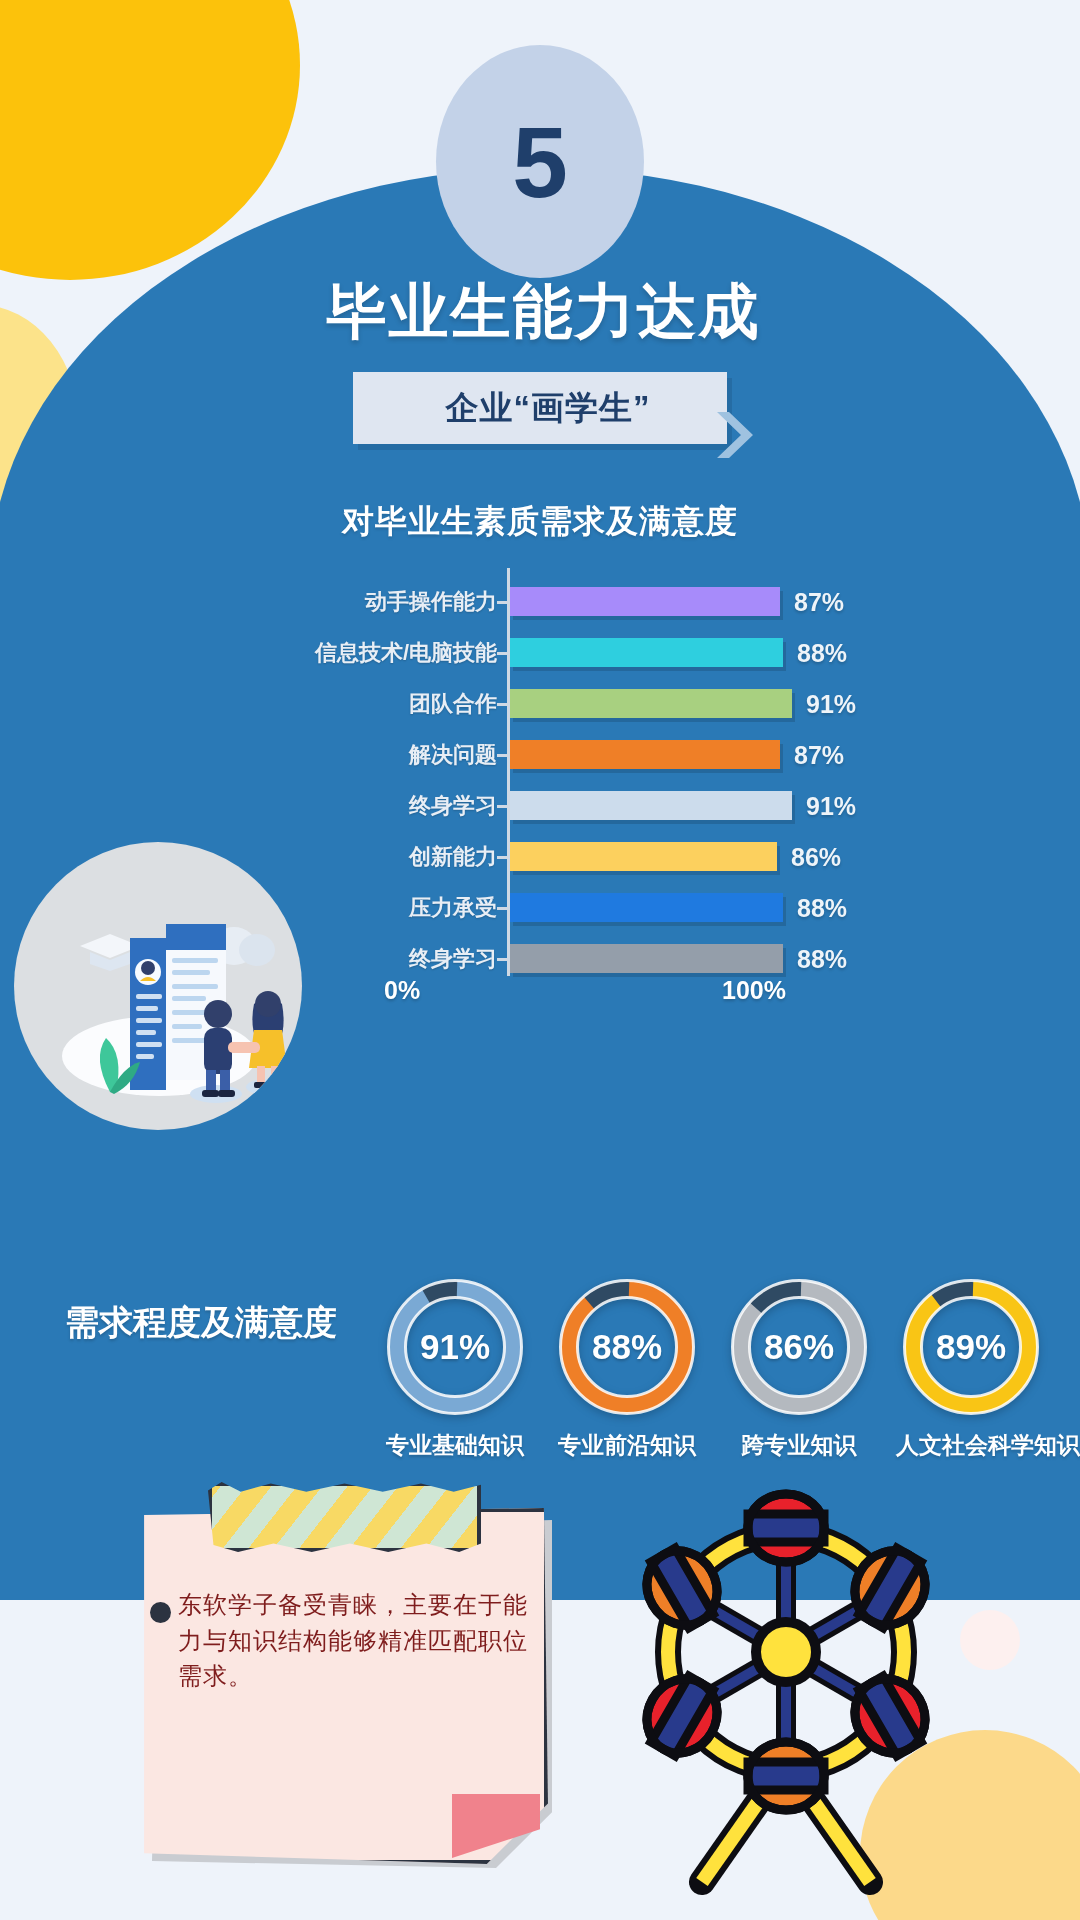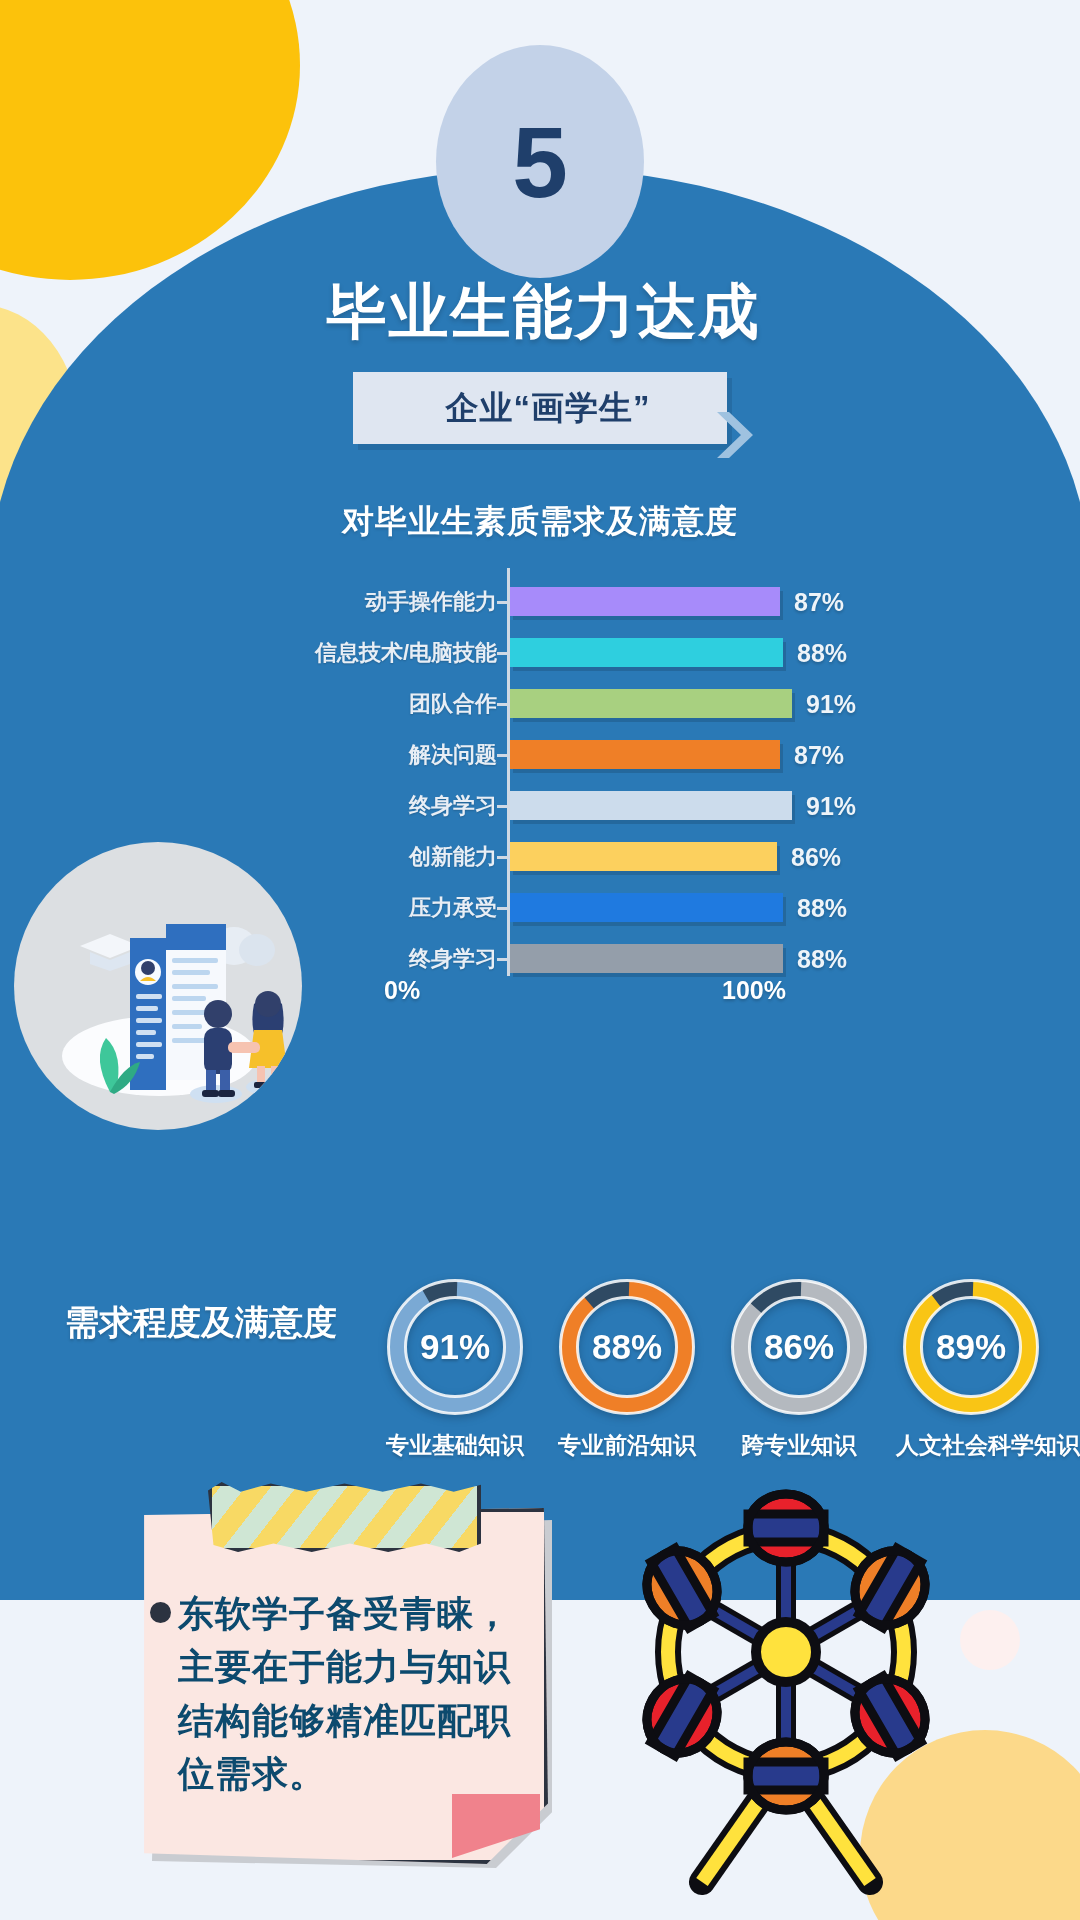--- a/index.html
+++ b/index.html
@@ -137,21 +137,21 @@
     clip-path:polygon(100% 0%,100% 55%,0% 100%,0% 0%);
   }
   .tape{
     position:absolute;left:208px;top:1482px;width:265px;height:62px;
     border:4px solid #2c3340;
     background:repeating-linear-gradient(-52deg,#f8d964 0 20px,#cfe6d4 20px 40px);
     clip-path:polygon(0% 12%,5% 0%,12% 14%,23% 2%,36% 14%,50% 2%,64% 14%,78% 2%,90% 14%,100% 4%,100% 88%,92% 100%,80% 88%,66% 100%,52% 88%,38% 100%,24% 88%,11% 100%,2% 90%);
   }
   .note-text{
     position:absolute;left:178px;top:1587px;width:350px;
-    font-size:36px;font-weight:bold;color:#0c4a6e;line-height:1.48;letter-spacing:1px;
+    font-size:24px;font-weight:normal;color:#7f1d1d;line-height:1.48;letter-spacing:1px;
   }
   .note-bullet{
     position:absolute;left:150px;top:1602px;width:21px;height:21px;border-radius:50%;background:#2c3340;
   }
 
   
   .ferris{position:absolute;left:590px;top:1462px;width:390px;height:440px;}
   .ferris svg{display:block;}
 </style>
 </head>

